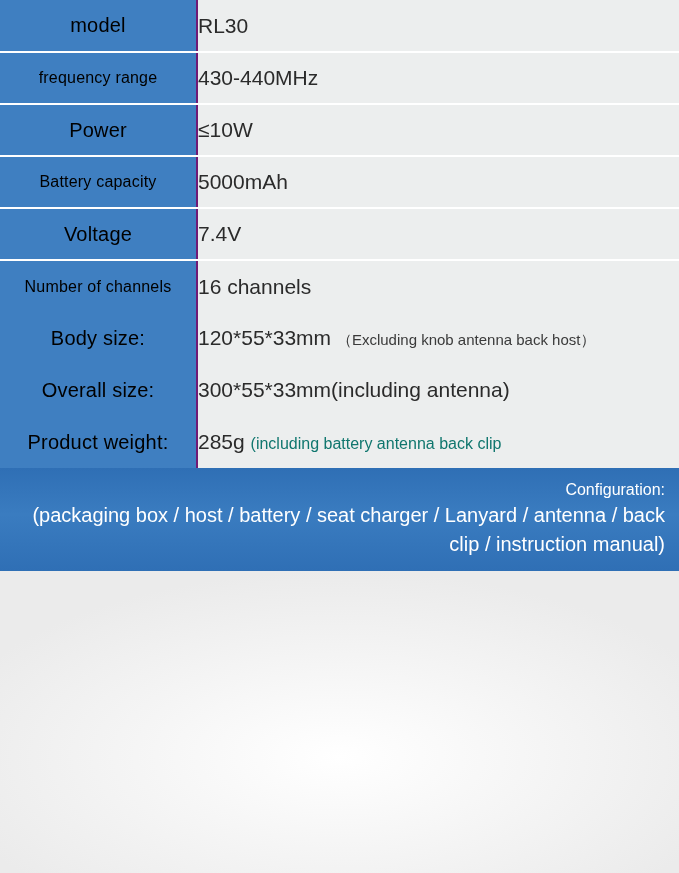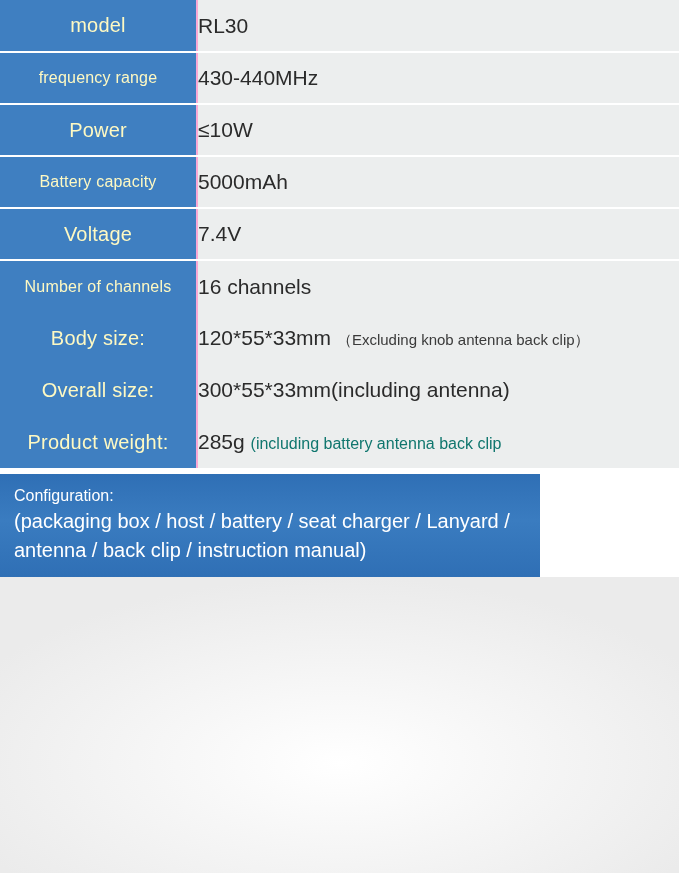--- a/index.html
+++ b/index.html
@@ -29,26 +29,26 @@
   .spec-table tr {
     height: 52px;
   }
   .spec-table td {
     padding: 0;
     vertical-align: middle;
   }
   .cell-label {
     width: 196px;
     background: #3f7fc1;
-    color: #fef9c3;
+    color: #000000;
     text-align: center;
     font-size: 20px;
     letter-spacing: 0.2px;
     border-bottom: 2px solid #ffffff;
-    border-right: 2px solid #f9a8d4;
+    border-right: 2px solid #701a75;
     white-space: nowrap;
     overflow: hidden;
   }
   .cell-label.small {
     font-size: 16px;
   }
   .cell-value {
     background: #eceeee;
     color: #2b2b2b;
     font-size: 21px;
@@ -72,27 +72,27 @@
   .spec-table tr.nogap td.cell-value {
     border-bottom: none;
   }
   .spec-table tr.lastrow td {
     border-bottom: none;
     margin-left: 28px;
   }
 
   
   .config-banner {
-    margin-top: 6px;
     background: linear-gradient(to bottom, #2f6fb5 0%, #3a7cc0 45%, #2f6fb5 100%);
     color: #ffffff;
     padding: 10px 14px 12px 14px;
     line-height: 1.45;
     box-sizing: border-box;
-    width: 540px;
+    width: 679px;
+    text-align: right;
   }
   .config-title {
     font-size: 16px;
   }
   .config-list {
     font-size: 20px;
   }
 
   
   .photo {
@@ -156,21 +156,21 @@
       <tr class="nogap">
         <td class="cell-label small">Number of channels</td>
         <td class="cell-value">
           <span>16 channels</span>
         </td>
       </tr>
       <tr class="nogap">
         <td class="cell-label">Body size:</td>
         <td class="cell-value">
           <span>120*55*33mm</span>
-          <span class="note">（Excluding knob antenna back clip）</span>
+          <span class="note">（Excluding knob antenna back host）</span>
         </td>
       </tr>
       <tr class="nogap">
         <td class="cell-label">Overall size:</td>
         <td class="cell-value">
           <span>300*55*33mm(including antenna)</span>
         </td>
       </tr>
       <tr class="nogap lastrow">
         <td class="cell-label">Product weight:</td>

